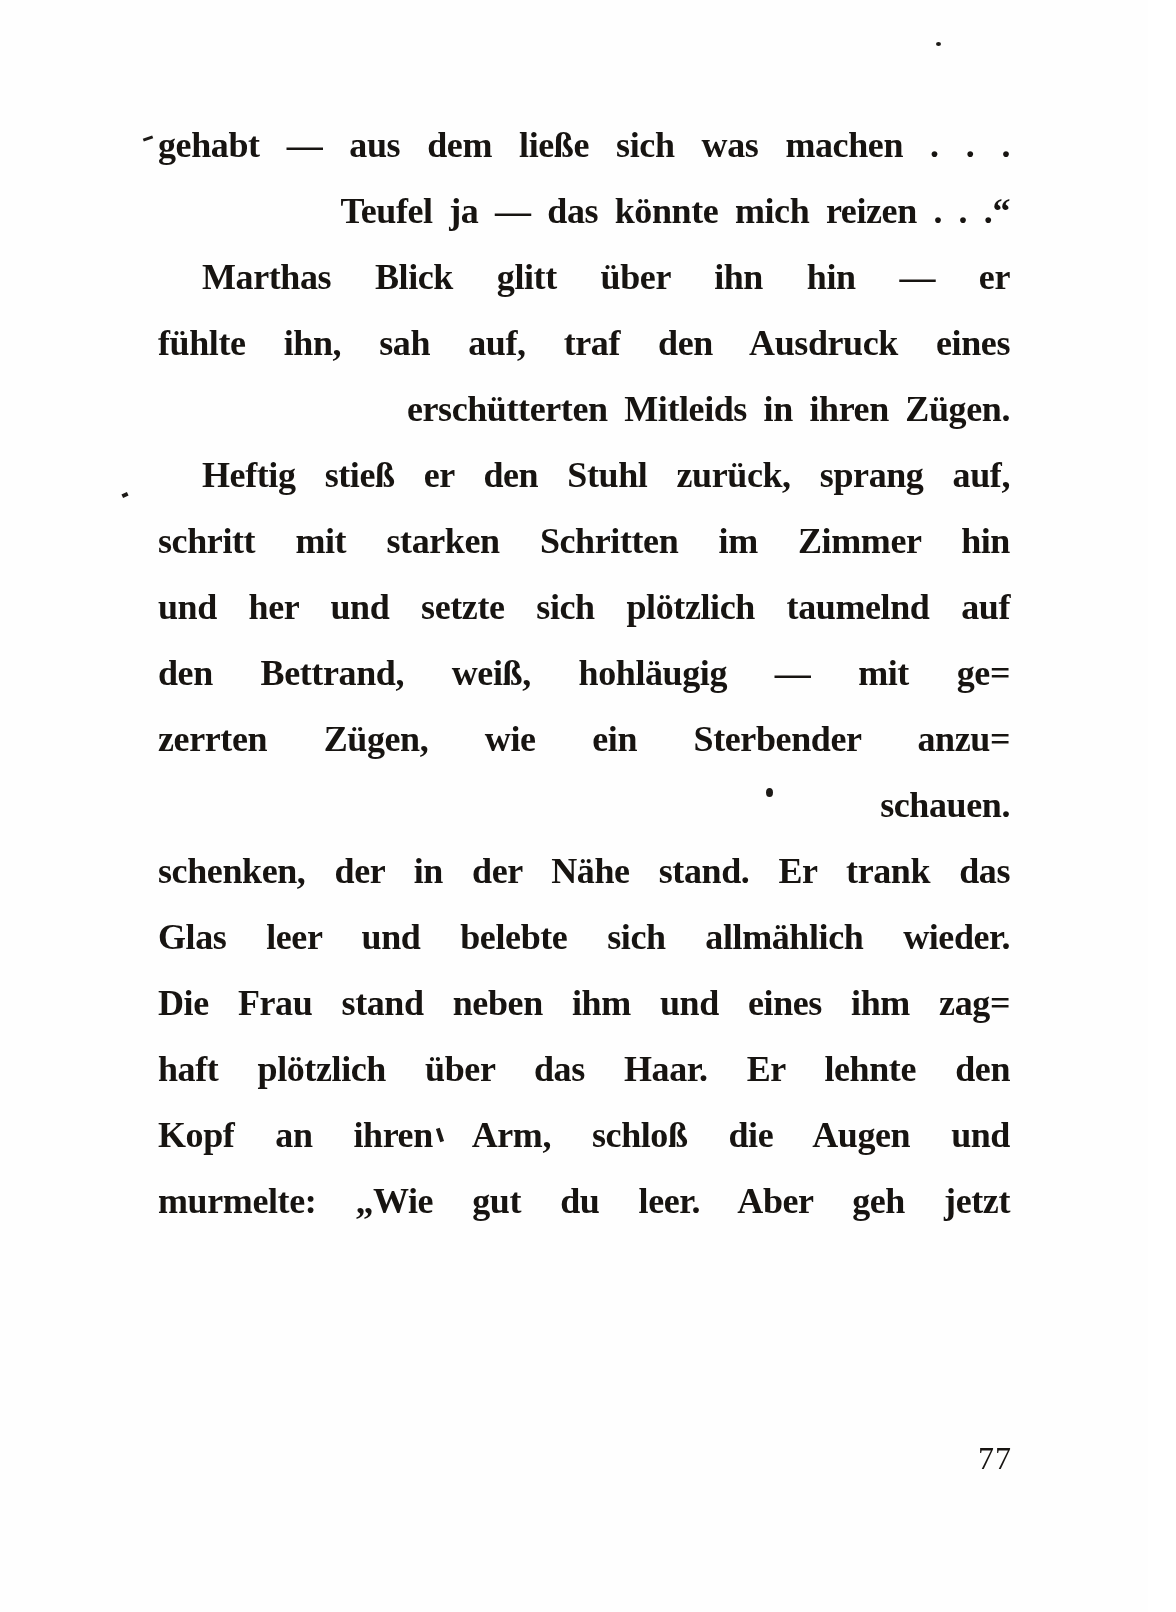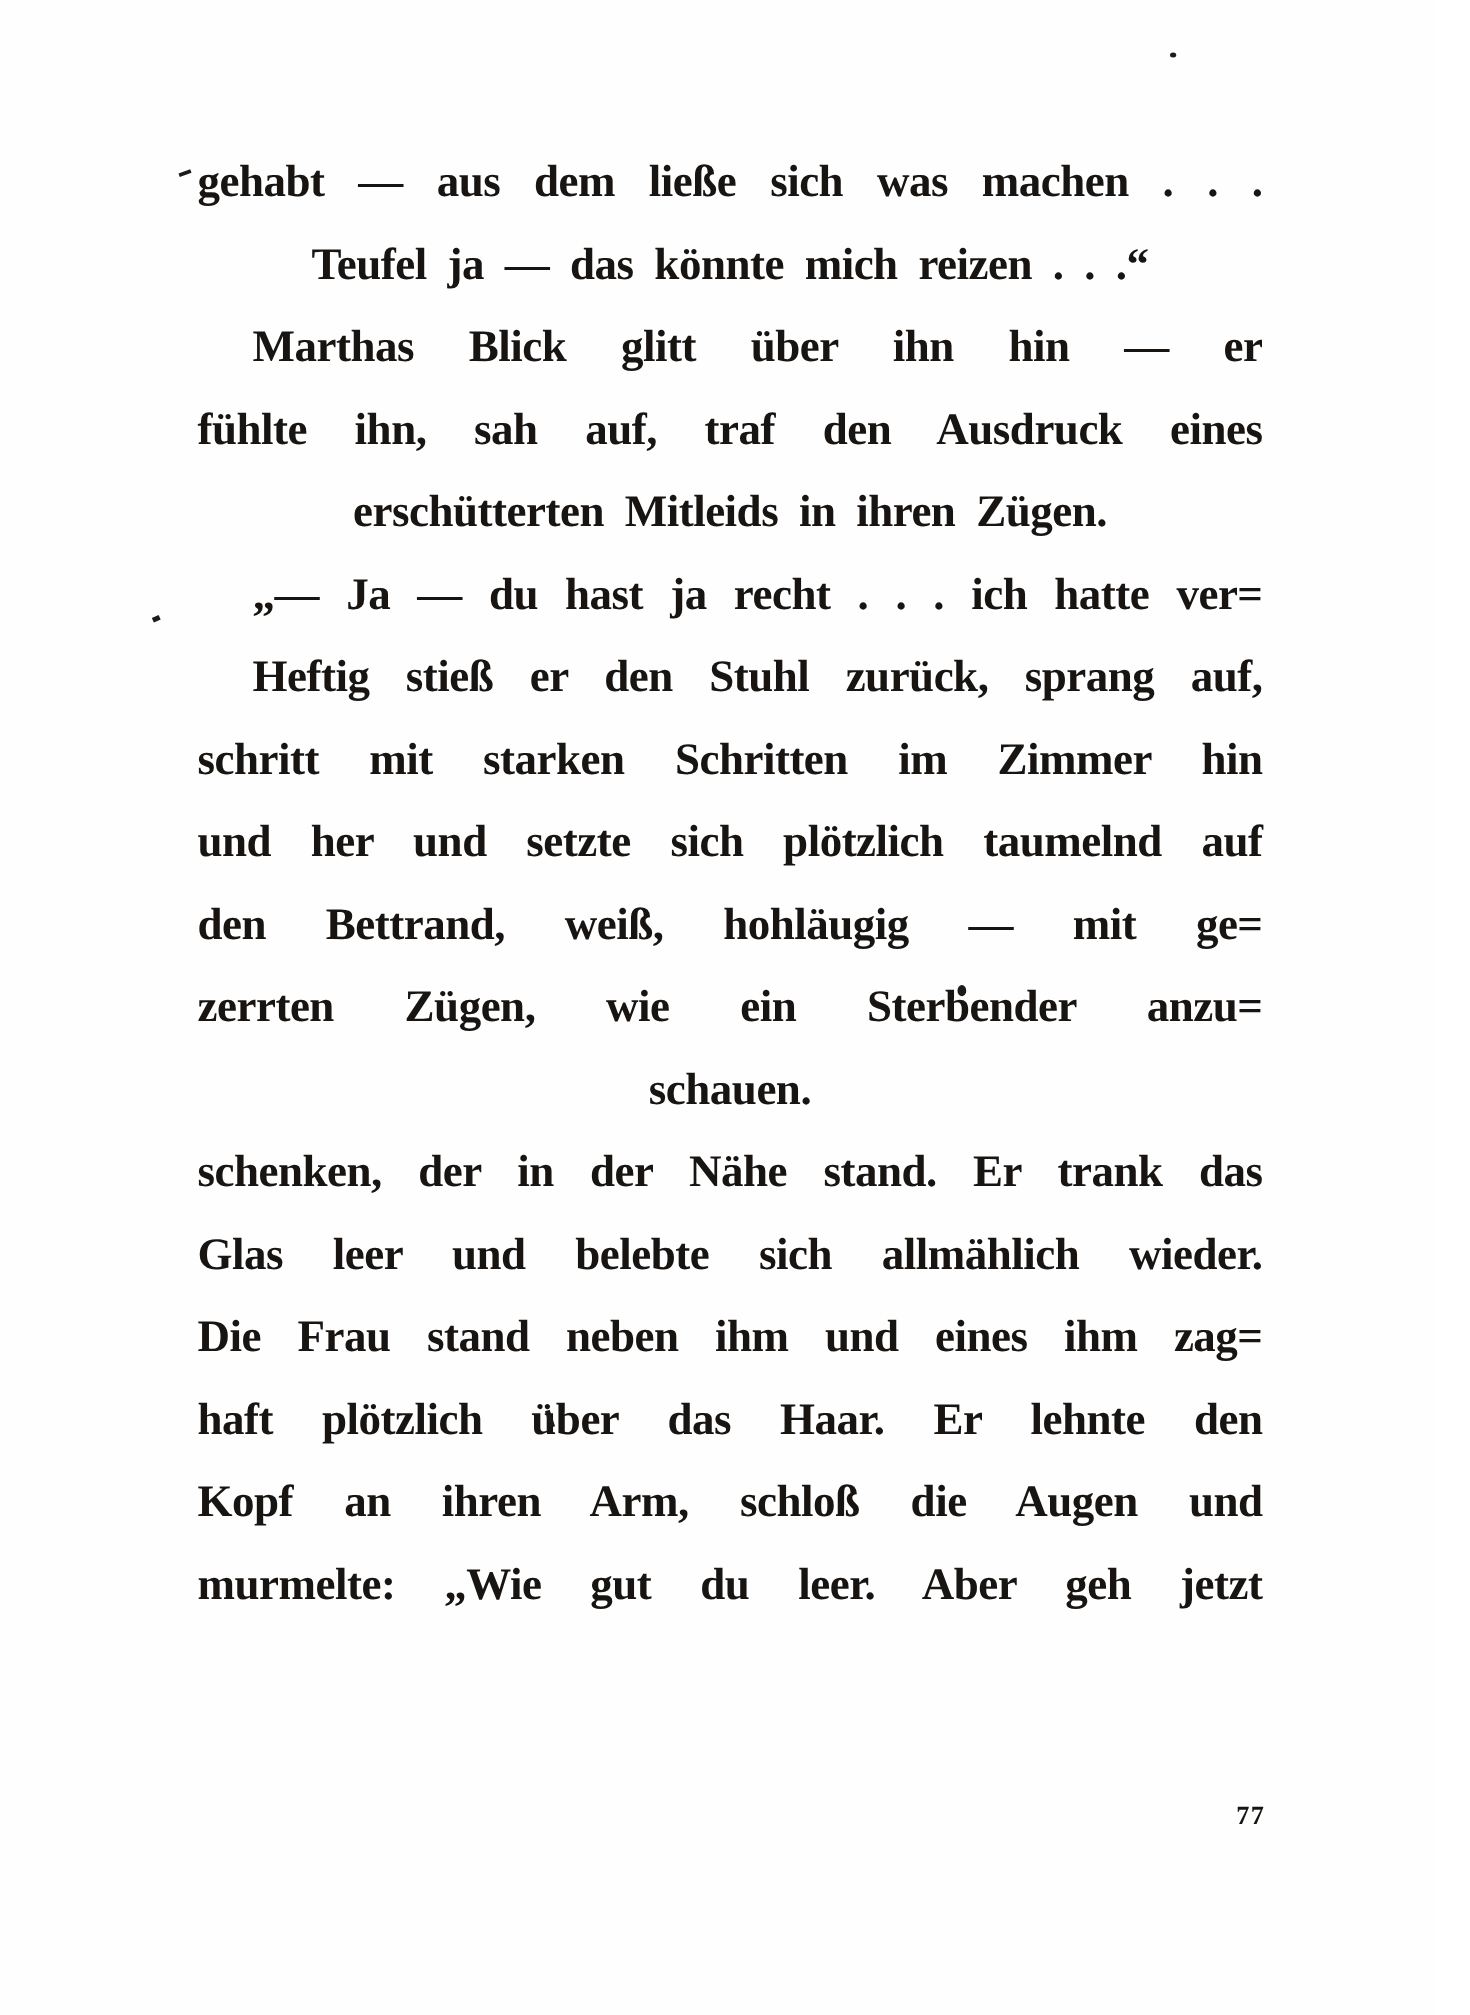--- a/index.html
+++ b/index.html
@@ -20,56 +20,55 @@
     left: 158px; top: 112px;
     width: 852px;
   }
   .line {
     height: 66px;
     line-height: 66px;
     font-size: 36px;
     font-weight: 700;
     letter-spacing: -0.4px;
     white-space: nowrap;
-    text-align: center;
+    text-align: right;
   }
   .line.justify {
     white-space: normal;
     text-align: justify;
     text-align-last: justify;
   }
   .line.indent { padding-left: 44px; }
   .line.loose { word-spacing: 8px; }
   .page-number {
     position: absolute;
     top: 1440px;
     left: 900px;
     width: 112px;
     text-align: right;
-    font-size: 21px;
-    font-weight: 700;
+    font-size: 32px;
+    font-weight: 400;
     letter-spacing: 1px;
   }
   .speck {
     position: absolute;
     background: #1d1a17;
   }
   .speck.dot { border-radius: 50%; }
 </style>
 </head>
 <body>
 
 <div class="page" style="background: rgb(254, 254, 254); color: rgb(23, 20, 17);">
   <div class="text-block" id="text-block">
       <div class="line justify">gehabt — aus dem ließe sich was machen . . .</div>
       <div class="line loose">Teufel ja — das könnte mich reizen . . .“</div>
       <div class="line justify indent">Marthas Blick glitt über ihn hin — er</div>
       <div class="line justify">fühlte ihn, sah auf, traf den Ausdruck eines</div>
       <div class="line loose">erschütterten Mitleids in ihren Zügen.</div>
-      <div class="line justify indent">„— Ja — du hast ja recht . . . ich hatte ver=</div>
       <div class="line justify indent">Heftig stieß er den Stuhl zurück, sprang auf,</div>
       <div class="line justify">schritt mit starken Schritten im Zimmer hin</div>
       <div class="line justify">und her und setzte sich plötzlich taumelnd auf</div>
       <div class="line justify">den Bettrand, weiß, hohläugig — mit ge=</div>
       <div class="line justify">zerrten Zügen, wie ein Sterbender anzu=</div>
       <div class="line">schauen.</div>
       <div class="line justify">schenken, der in der Nähe stand. Er trank das</div>
       <div class="line justify">Glas leer und belebte sich allmählich wieder.</div>
       <div class="line justify">Die Frau stand neben ihm und eines ihm zag=</div>
       <div class="line justify">haft plötzlich über das Haar. Er lehnte den</div>

